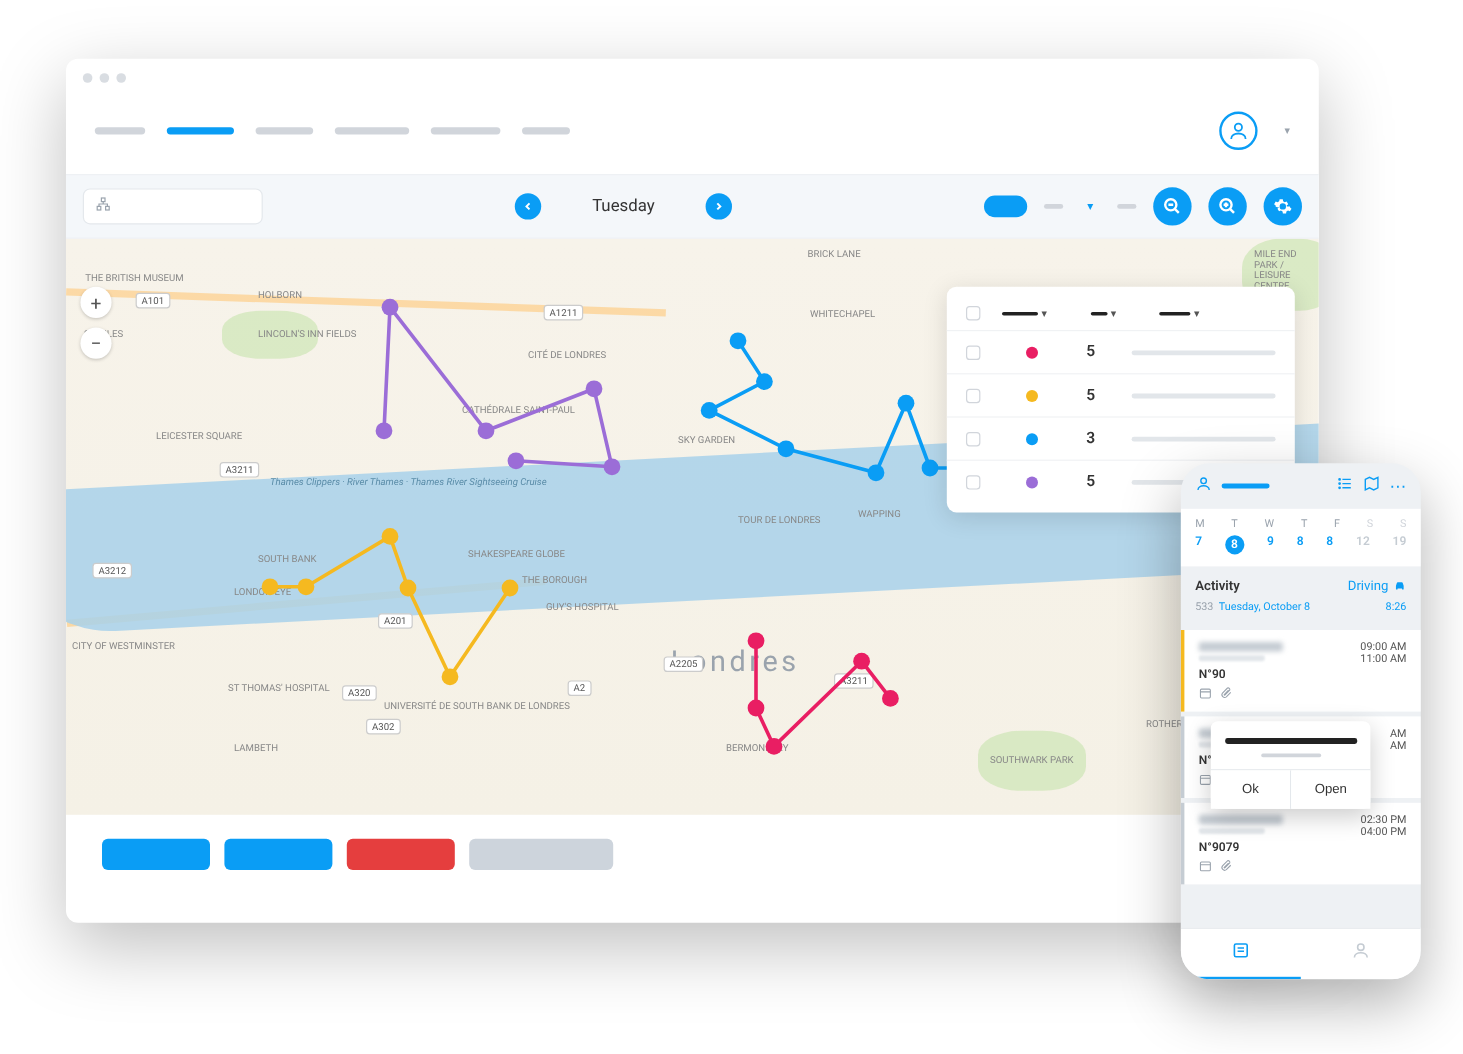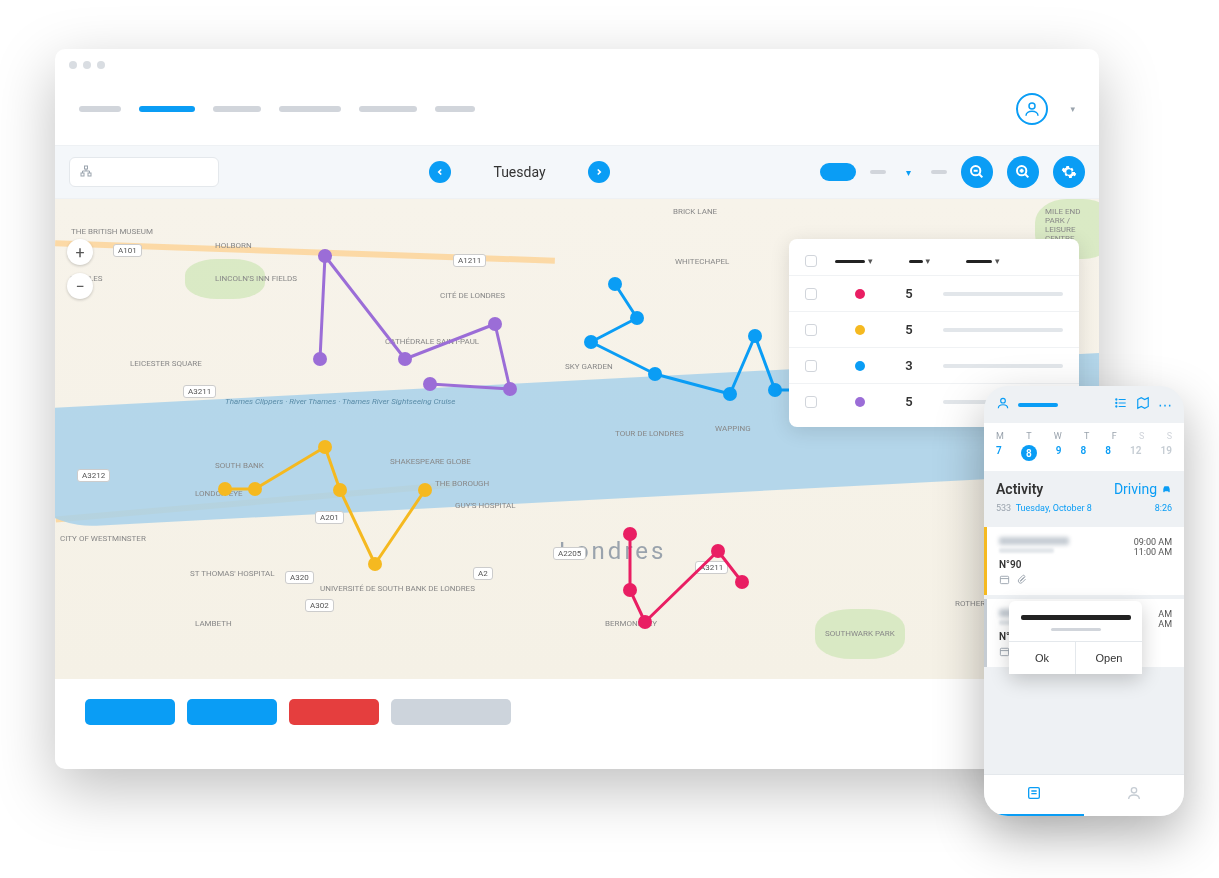--- a/index.html
+++ b/index.html
@@ -263,21 +263,21 @@
 }
 .phone-cal-nums span.active {
   background: #0a9df5; color: #fff;
   width: 16px; height: 16px; border-radius: 50%;
   display: inline-flex; align-items: center; justify-content: center;
 }
 .phone-cal-nums span.dim { color: #c5ccd3; }
 .phone-activity {
   display: flex; justify-content: space-between;
   padding: 10px 12px 4px;
-  font-size: 14px;
+  font-size: 11px;
 }
 .phone-activity .label { color: #333; font-weight: 600; }
 .phone-activity .mode { color: #0a9df5; display: flex; align-items: center; gap: 4px; }
 .phone-dateline {
   display: flex; justify-content: space-between;
   padding: 2px 12px 10px;
   font-size: 9px; color: #0a9df5;
 }
 .phone-dateline .num { color: #9aa3ad; }
 .phone-item {
@@ -648,20 +648,38 @@
     <div class="phone-item-icons">
       <svg width="11" height="11" viewBox="0 0 24 24" fill="none" stroke="currentColor" stroke-width="2">
             <rect x="3" y="5" width="18" height="16" rx="2"></rect>
             <line x1="3" y1="10" x2="21" y2="10"></line>
           </svg>
       <svg width="11" height="11" viewBox="0 0 24 24" fill="none" stroke="currentColor" stroke-width="2">
             <path d="M21 11l-8 8a5 5 0 01-7-7l9-9a3 3 0 014 4l-9 9a1 1 0 01-1-1l8-8"></path>
           </svg>
     </div>
       </div>
+      <div class="phone-item">
+    <div class="phone-item-title"></div>
+    <div class="phone-item-sub"></div>
+    <div class="phone-item-times">
+          <div>02:30 PM</div>
+          <div>04:00 PM</div>
+        </div>
+    <div class="phone-item-no">N°9079</div>
+    <div class="phone-item-icons">
+      <svg width="11" height="11" viewBox="0 0 24 24" fill="none" stroke="currentColor" stroke-width="2">
+            <rect x="3" y="5" width="18" height="16" rx="2"></rect>
+            <line x1="3" y1="10" x2="21" y2="10"></line>
+          </svg>
+      <svg width="11" height="11" viewBox="0 0 24 24" fill="none" stroke="currentColor" stroke-width="2">
+            <path d="M21 11l-8 8a5 5 0 01-7-7l9-9a3 3 0 014 4l-9 9a1 1 0 01-1-1l8-8"></path>
+          </svg>
+    </div>
+      </div>
     </div>
 
   <div class="popup">
     <div class="popup-body">
       <div class="popup-line"></div>
       <div class="popup-sub"></div>
     </div>
     <div class="popup-actions">
       <button>Ok</button>
       <button>Open</button>

